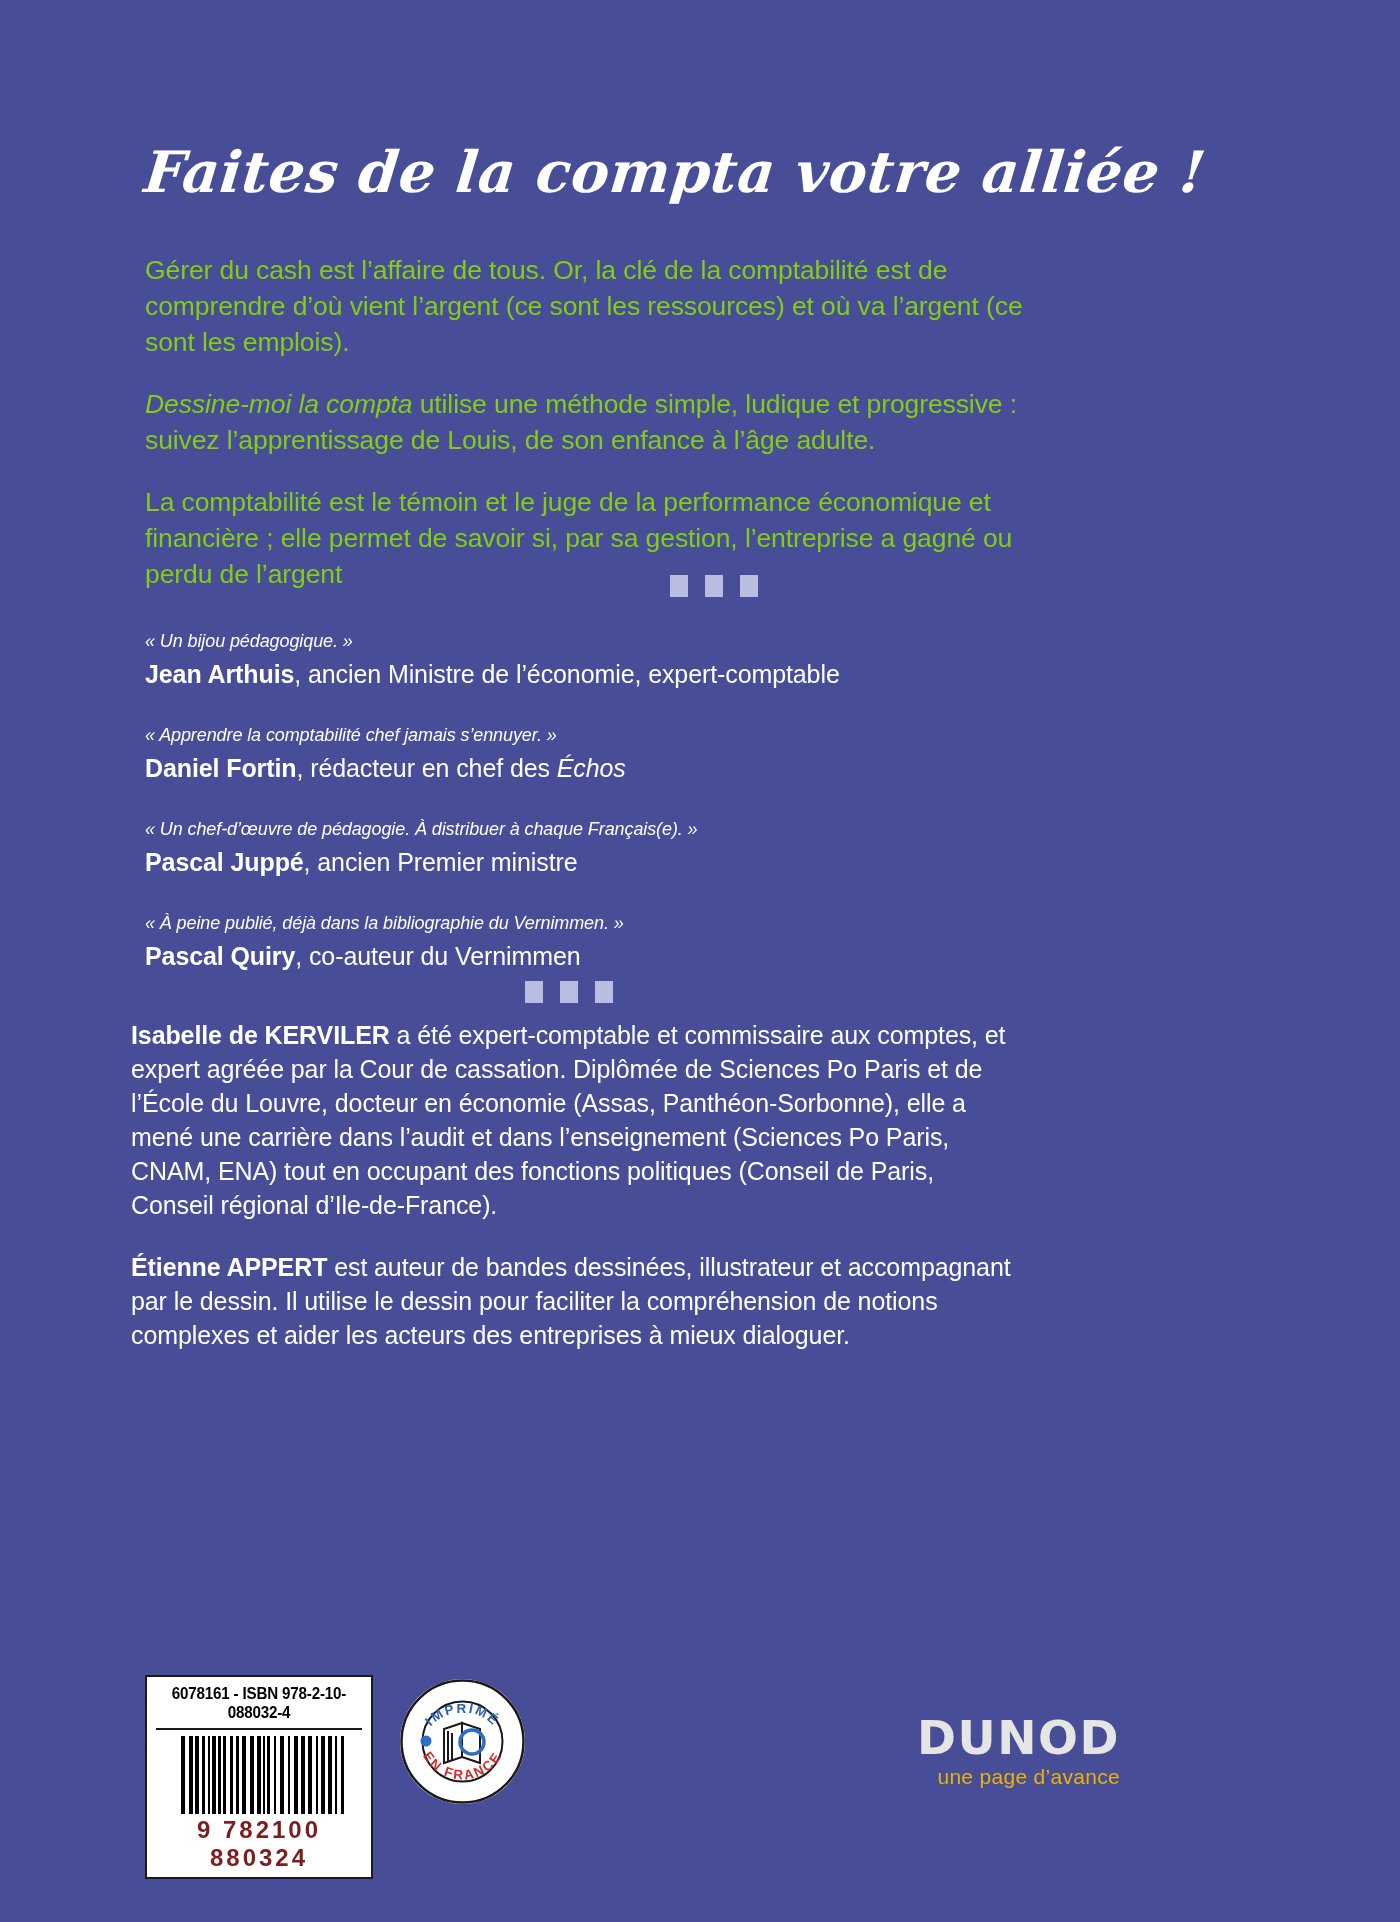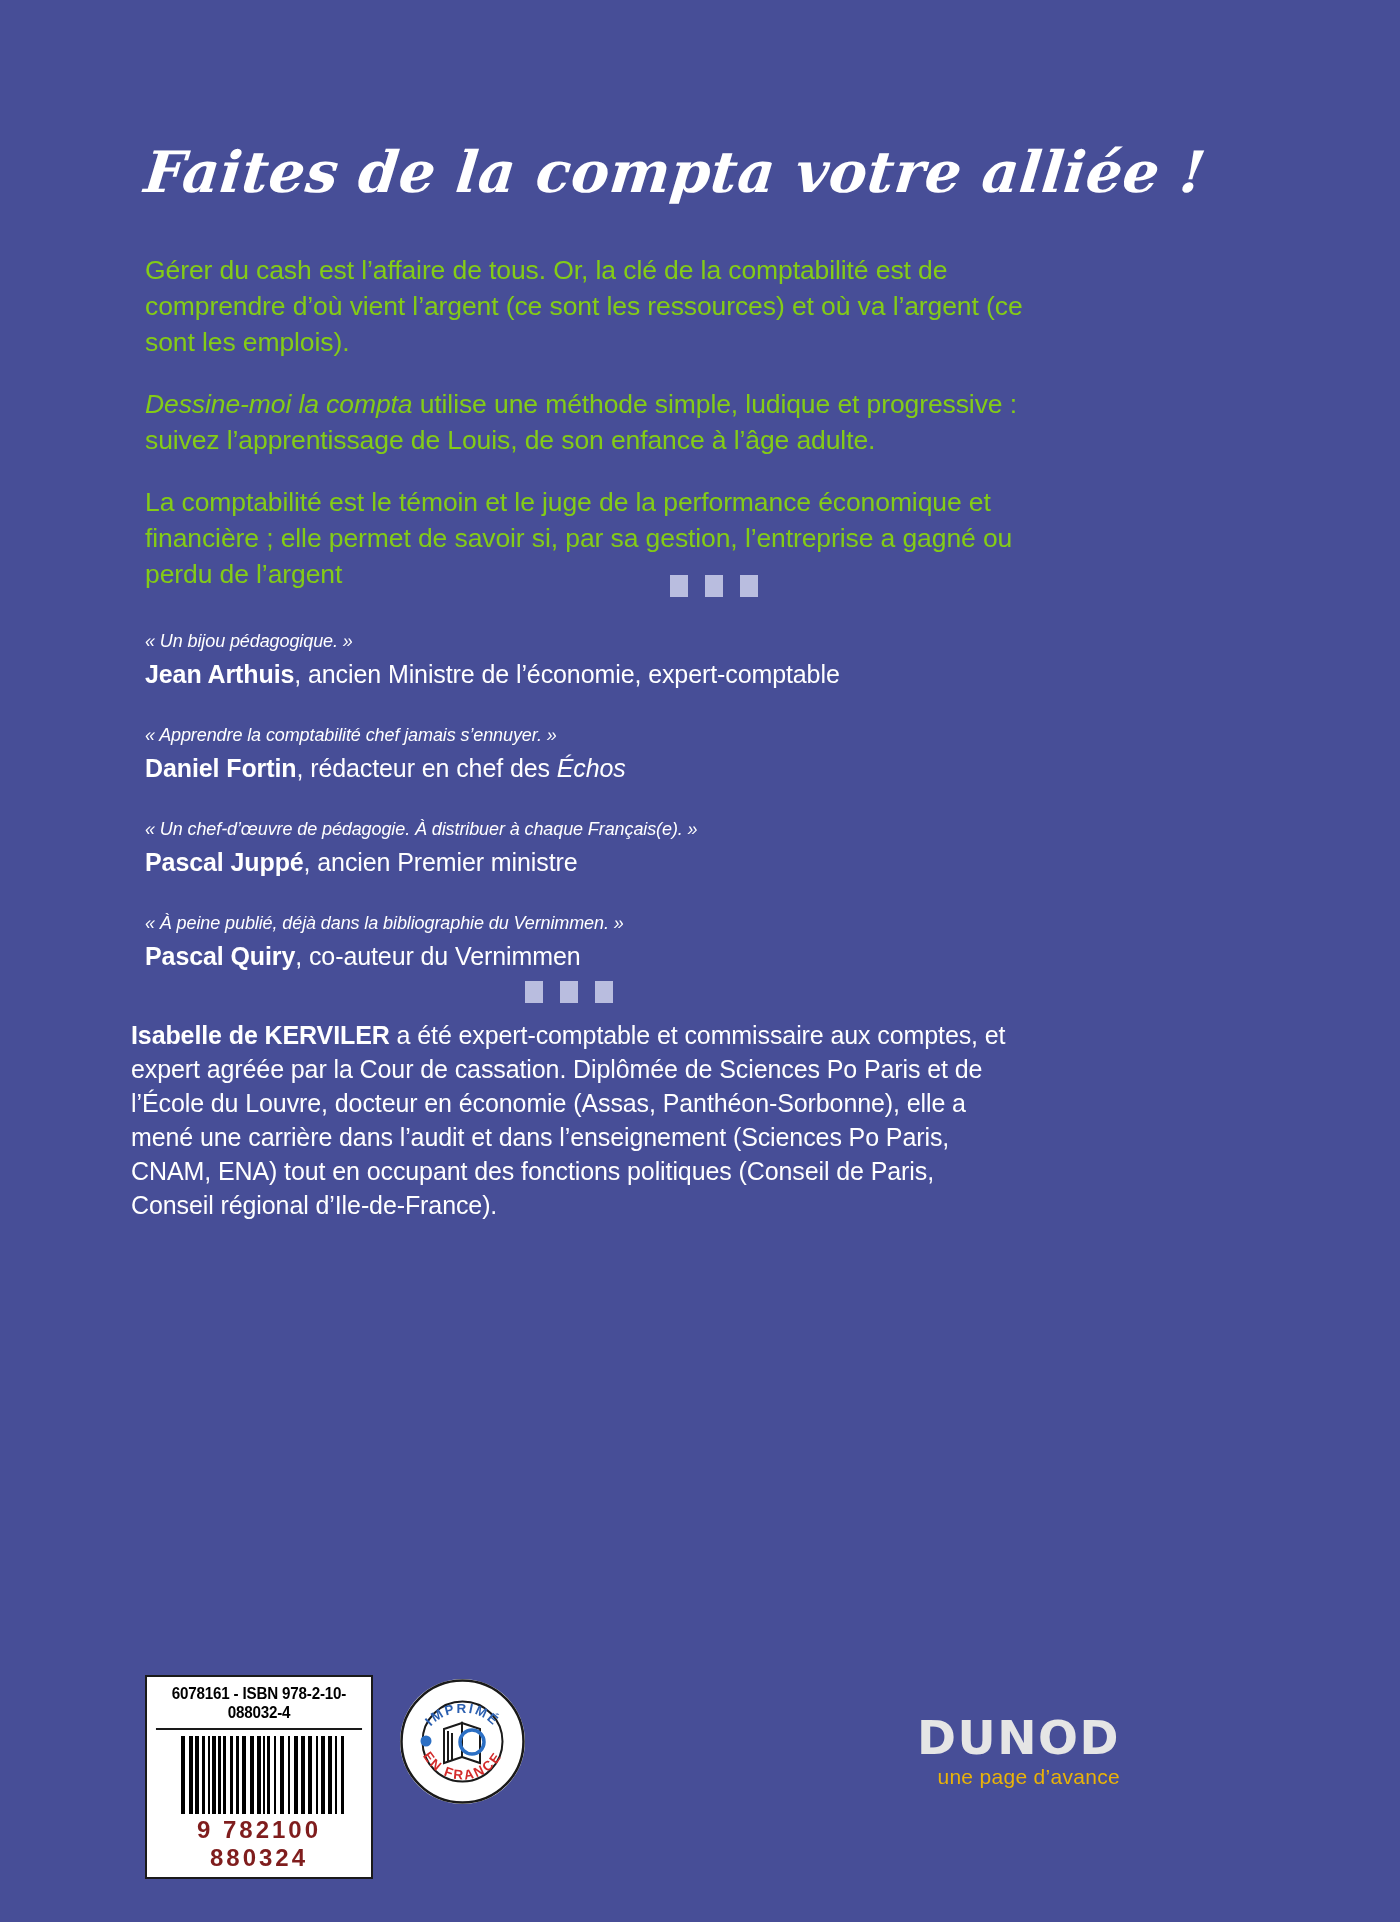--- a/index.html
+++ b/index.html
@@ -270,20 +270,21 @@
     </div>
 
   </div>
 
   <div class="sep" id="sep-2">
     <span></span><span></span><span></span>
   </div>
 
   <div class="bios" style="left:131px;">
     <p><b>Isabelle de KERVILER</b><span> a été expert-comptable et commissaire aux comptes, et expert agréée par la Cour de cassation. Diplômée de Sciences Po Paris et de l’École du Louvre, docteur en économie (Assas, Panthéon-Sorbonne), elle a mené une carrière dans l’audit et dans l’enseignement (Sciences Po Paris, CNAM, ENA) tout en occupant des fonctions politiques (Conseil de Paris, Conseil régional d’Ile-de-France).</span></p>
+    <p><b>Étienne APPERT</b><span> est auteur de bandes dessinées, illustrateur et accompagnant par le dessin. Il utilise le dessin pour faciliter la compréhension de notions complexes et aider les acteurs des entreprises à mieux dialoguer.</span></p>
   </div>
 
   <div class="footer">
 
     <div class="barcode-box">
       <div class="barcode-isbn">6078161 - ISBN 978-2-10-088032-4</div>
       <div class="barcode-bars" id="barcode-bars">
           <i style="width: 12.5604%; background: transparent;"></i>
           <i style="width: 1.93237%;"></i>
           <i style="width: 1.93237%; background: transparent;"></i>

